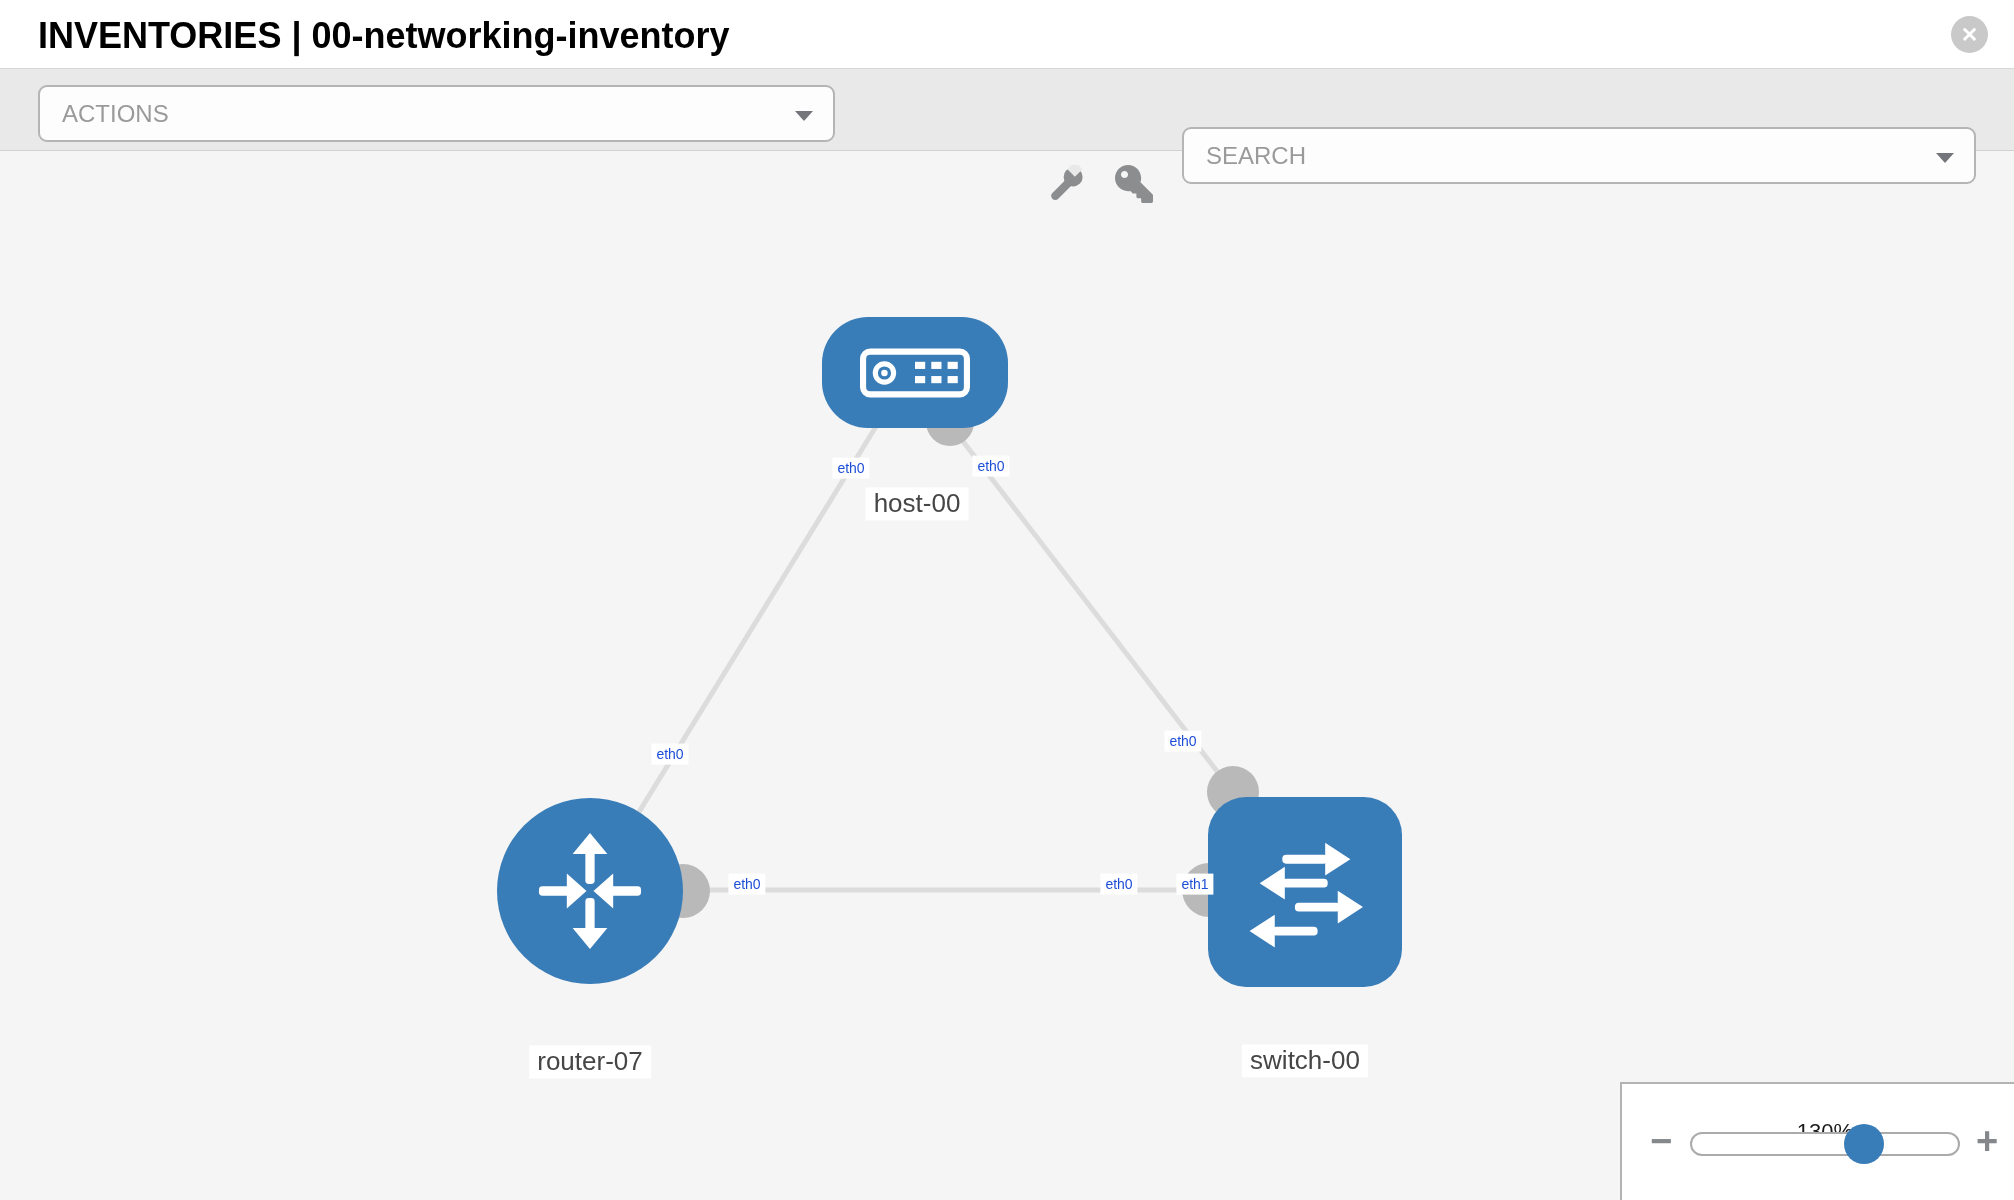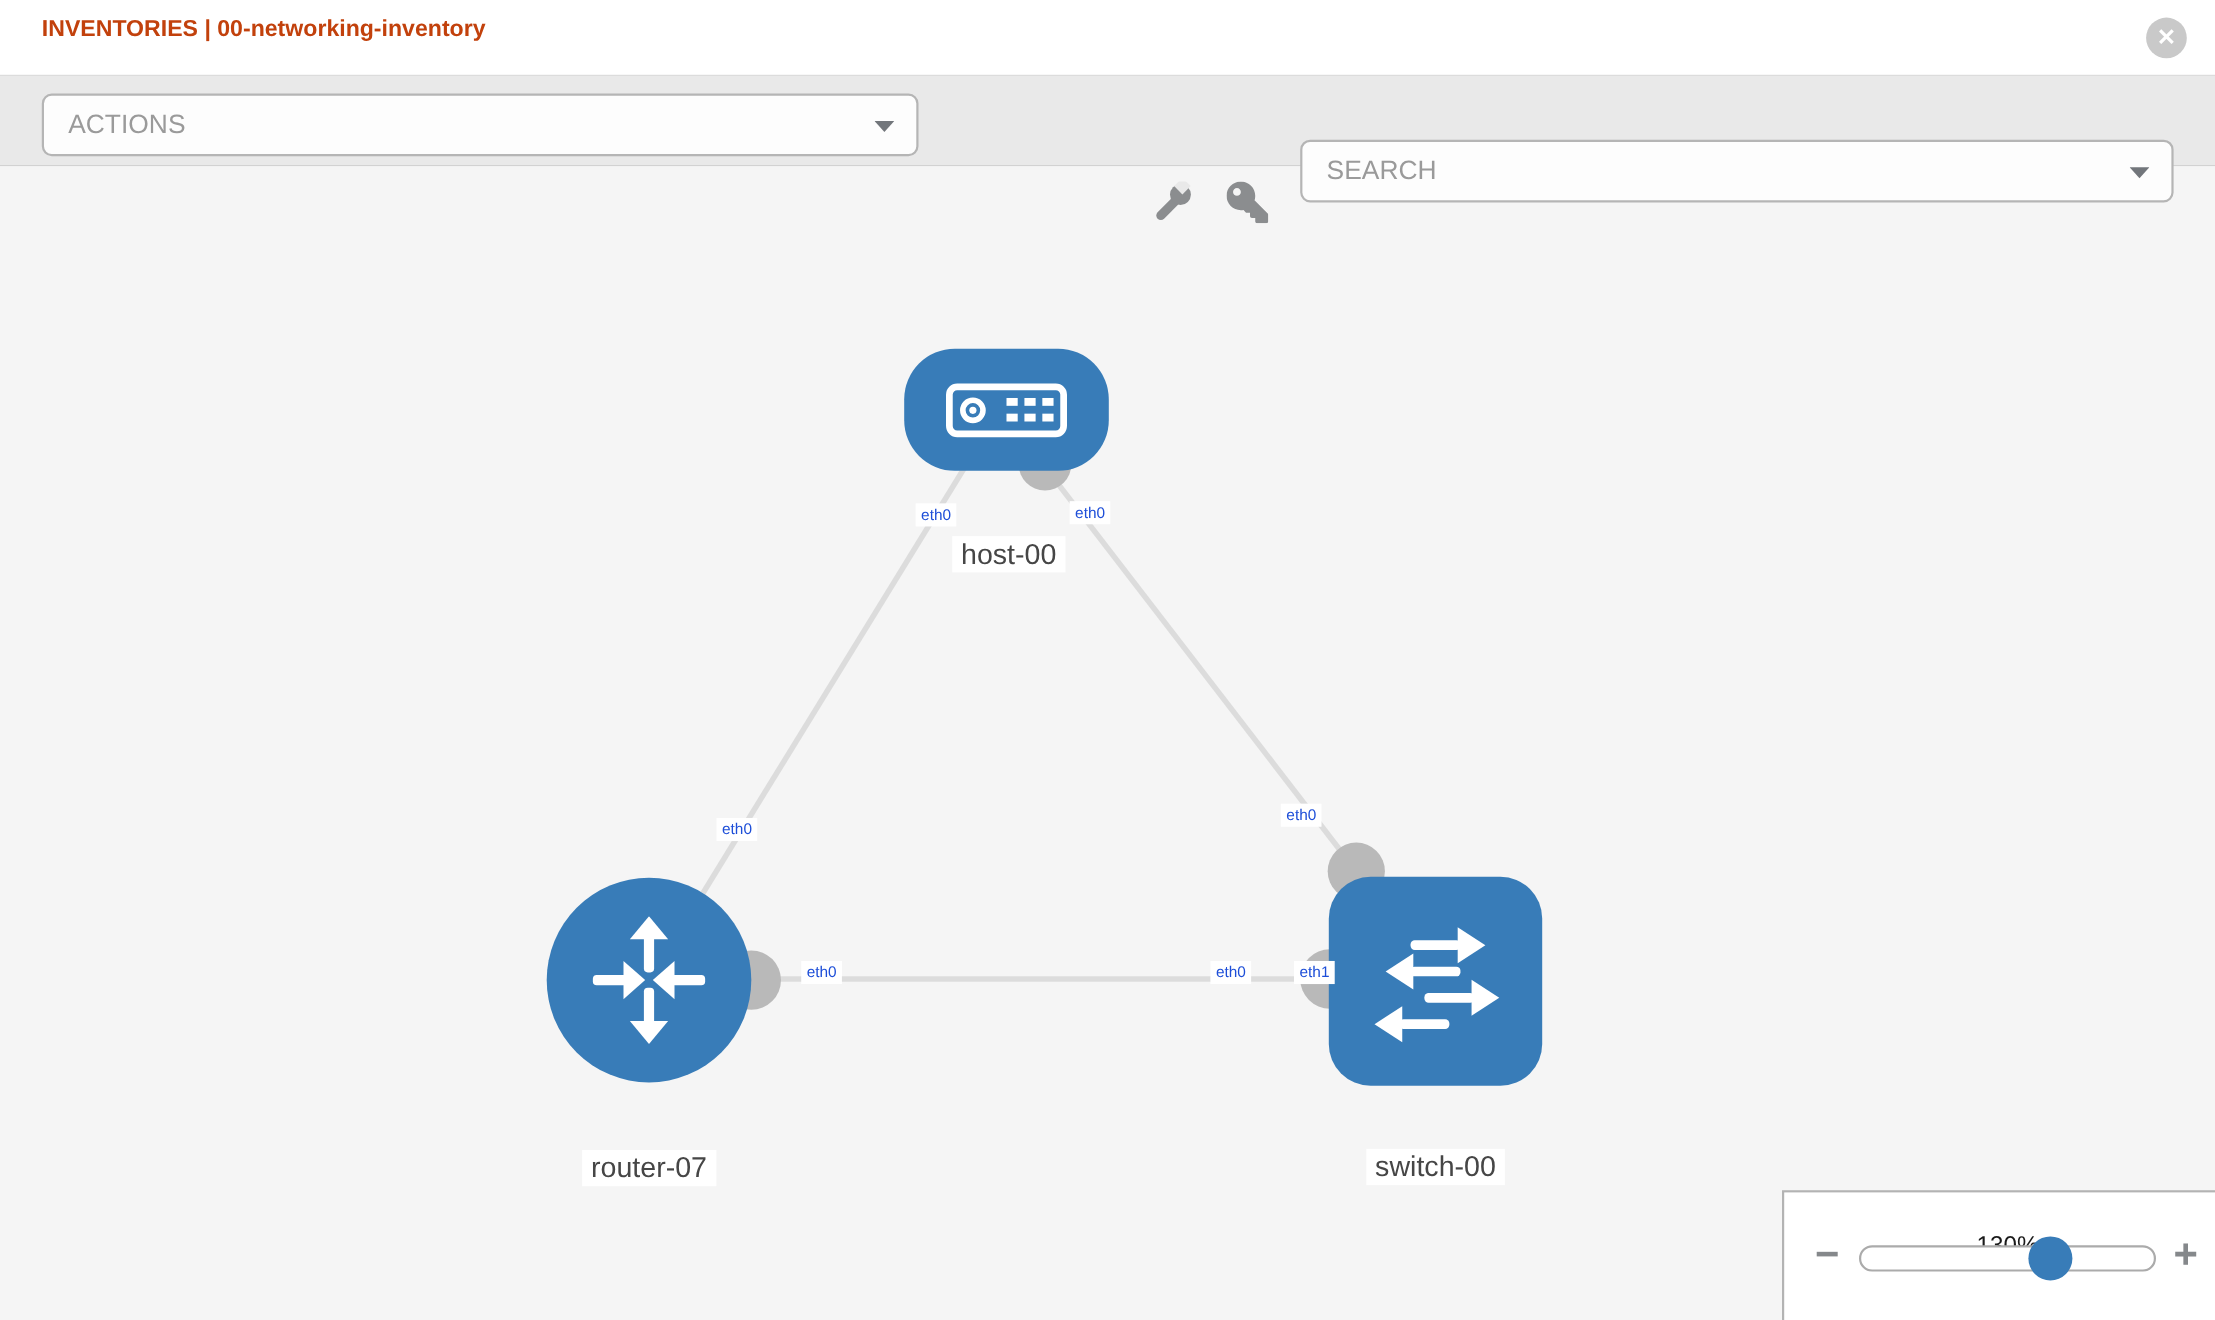--- a/index.html
+++ b/index.html
@@ -2,21 +2,21 @@
 <html><head>
 <meta charset="utf-8">
 <style>
   html,body{margin:0;padding:0;}
   body{
     width:2014px;height:1200px;position:relative;overflow:hidden;
     font-family:"Liberation Sans", sans-serif;background:#ffffff;
   }
   
   .header{position:absolute;top:0;left:0;width:2014px;height:68px;background:#ffffff;border-bottom:1px solid #d7d7d7;z-index:10;}
-  .title{position:absolute;left:38px;top:15px;font-size:21px;font-weight:bold;color:#c2410c;}
+  .title{position:absolute;left:38px;top:15px;font-size:36px;font-weight:bold;color:#000000;}
   .close-btn{position:absolute;right:26px;top:16px;width:37px;height:37px;border-radius:50%;background:#c9c9c9;color:#ffffff;display:flex;align-items:center;justify-content:center;font-size:21px;font-weight:bold;cursor:pointer;}
   
   .toolbar{position:absolute;top:69px;left:0;width:2014px;height:81px;background:#e9e9e9;border-bottom:1px solid #d2d2d2;z-index:10;}
   .select{position:absolute;top:16px;height:57px;background:#fdfdfd;border:2px solid #b5b5b5;border-radius:9px;box-sizing:border-box;display:flex;align-items:center;padding:0 22px;color:#9a9a9a;font-size:24px;cursor:pointer;text-align:right;}
   .select .caret{position:absolute;right:20px;top:50%;transform:translateY(-50%);}
   .actions-select{left:38px;width:797px;}
   .search-select{left:1182px;width:794px;margin-top:42px;}
   .tool-icon{position:absolute;top:96px;width:38px;height:38px;cursor:pointer;}
   .wrench-pos{left:1047px;}
   .key-pos{left:1115px;}

